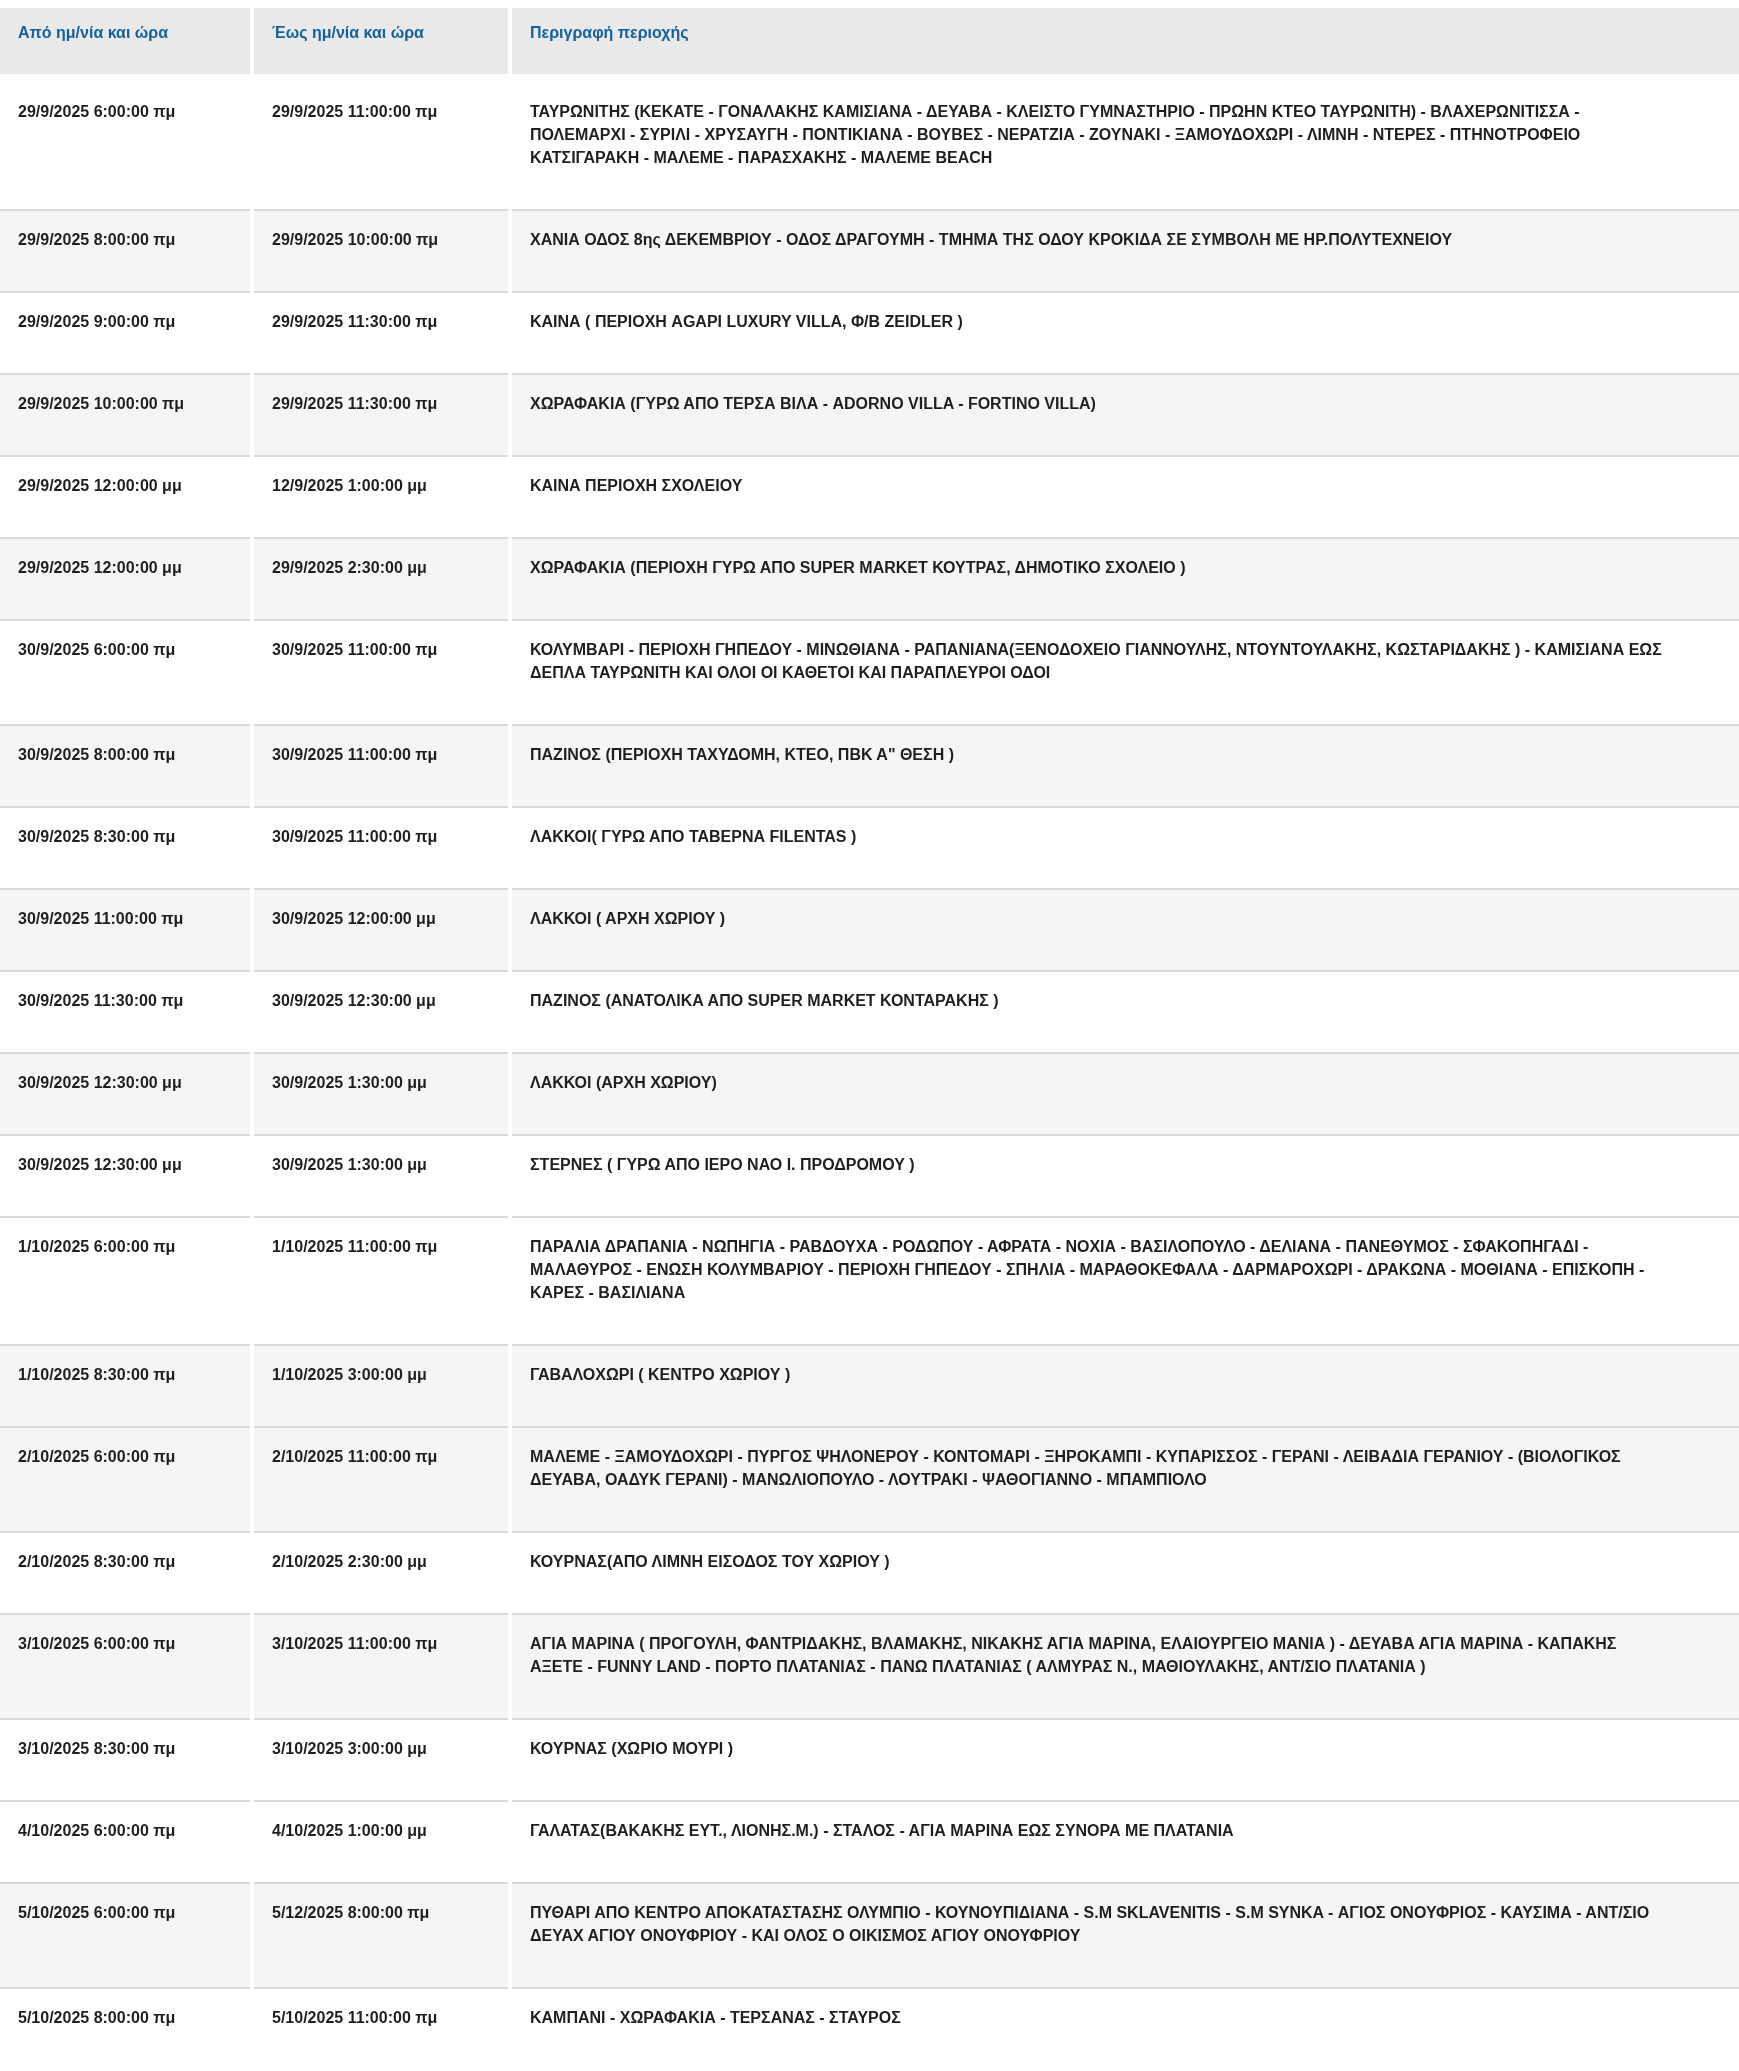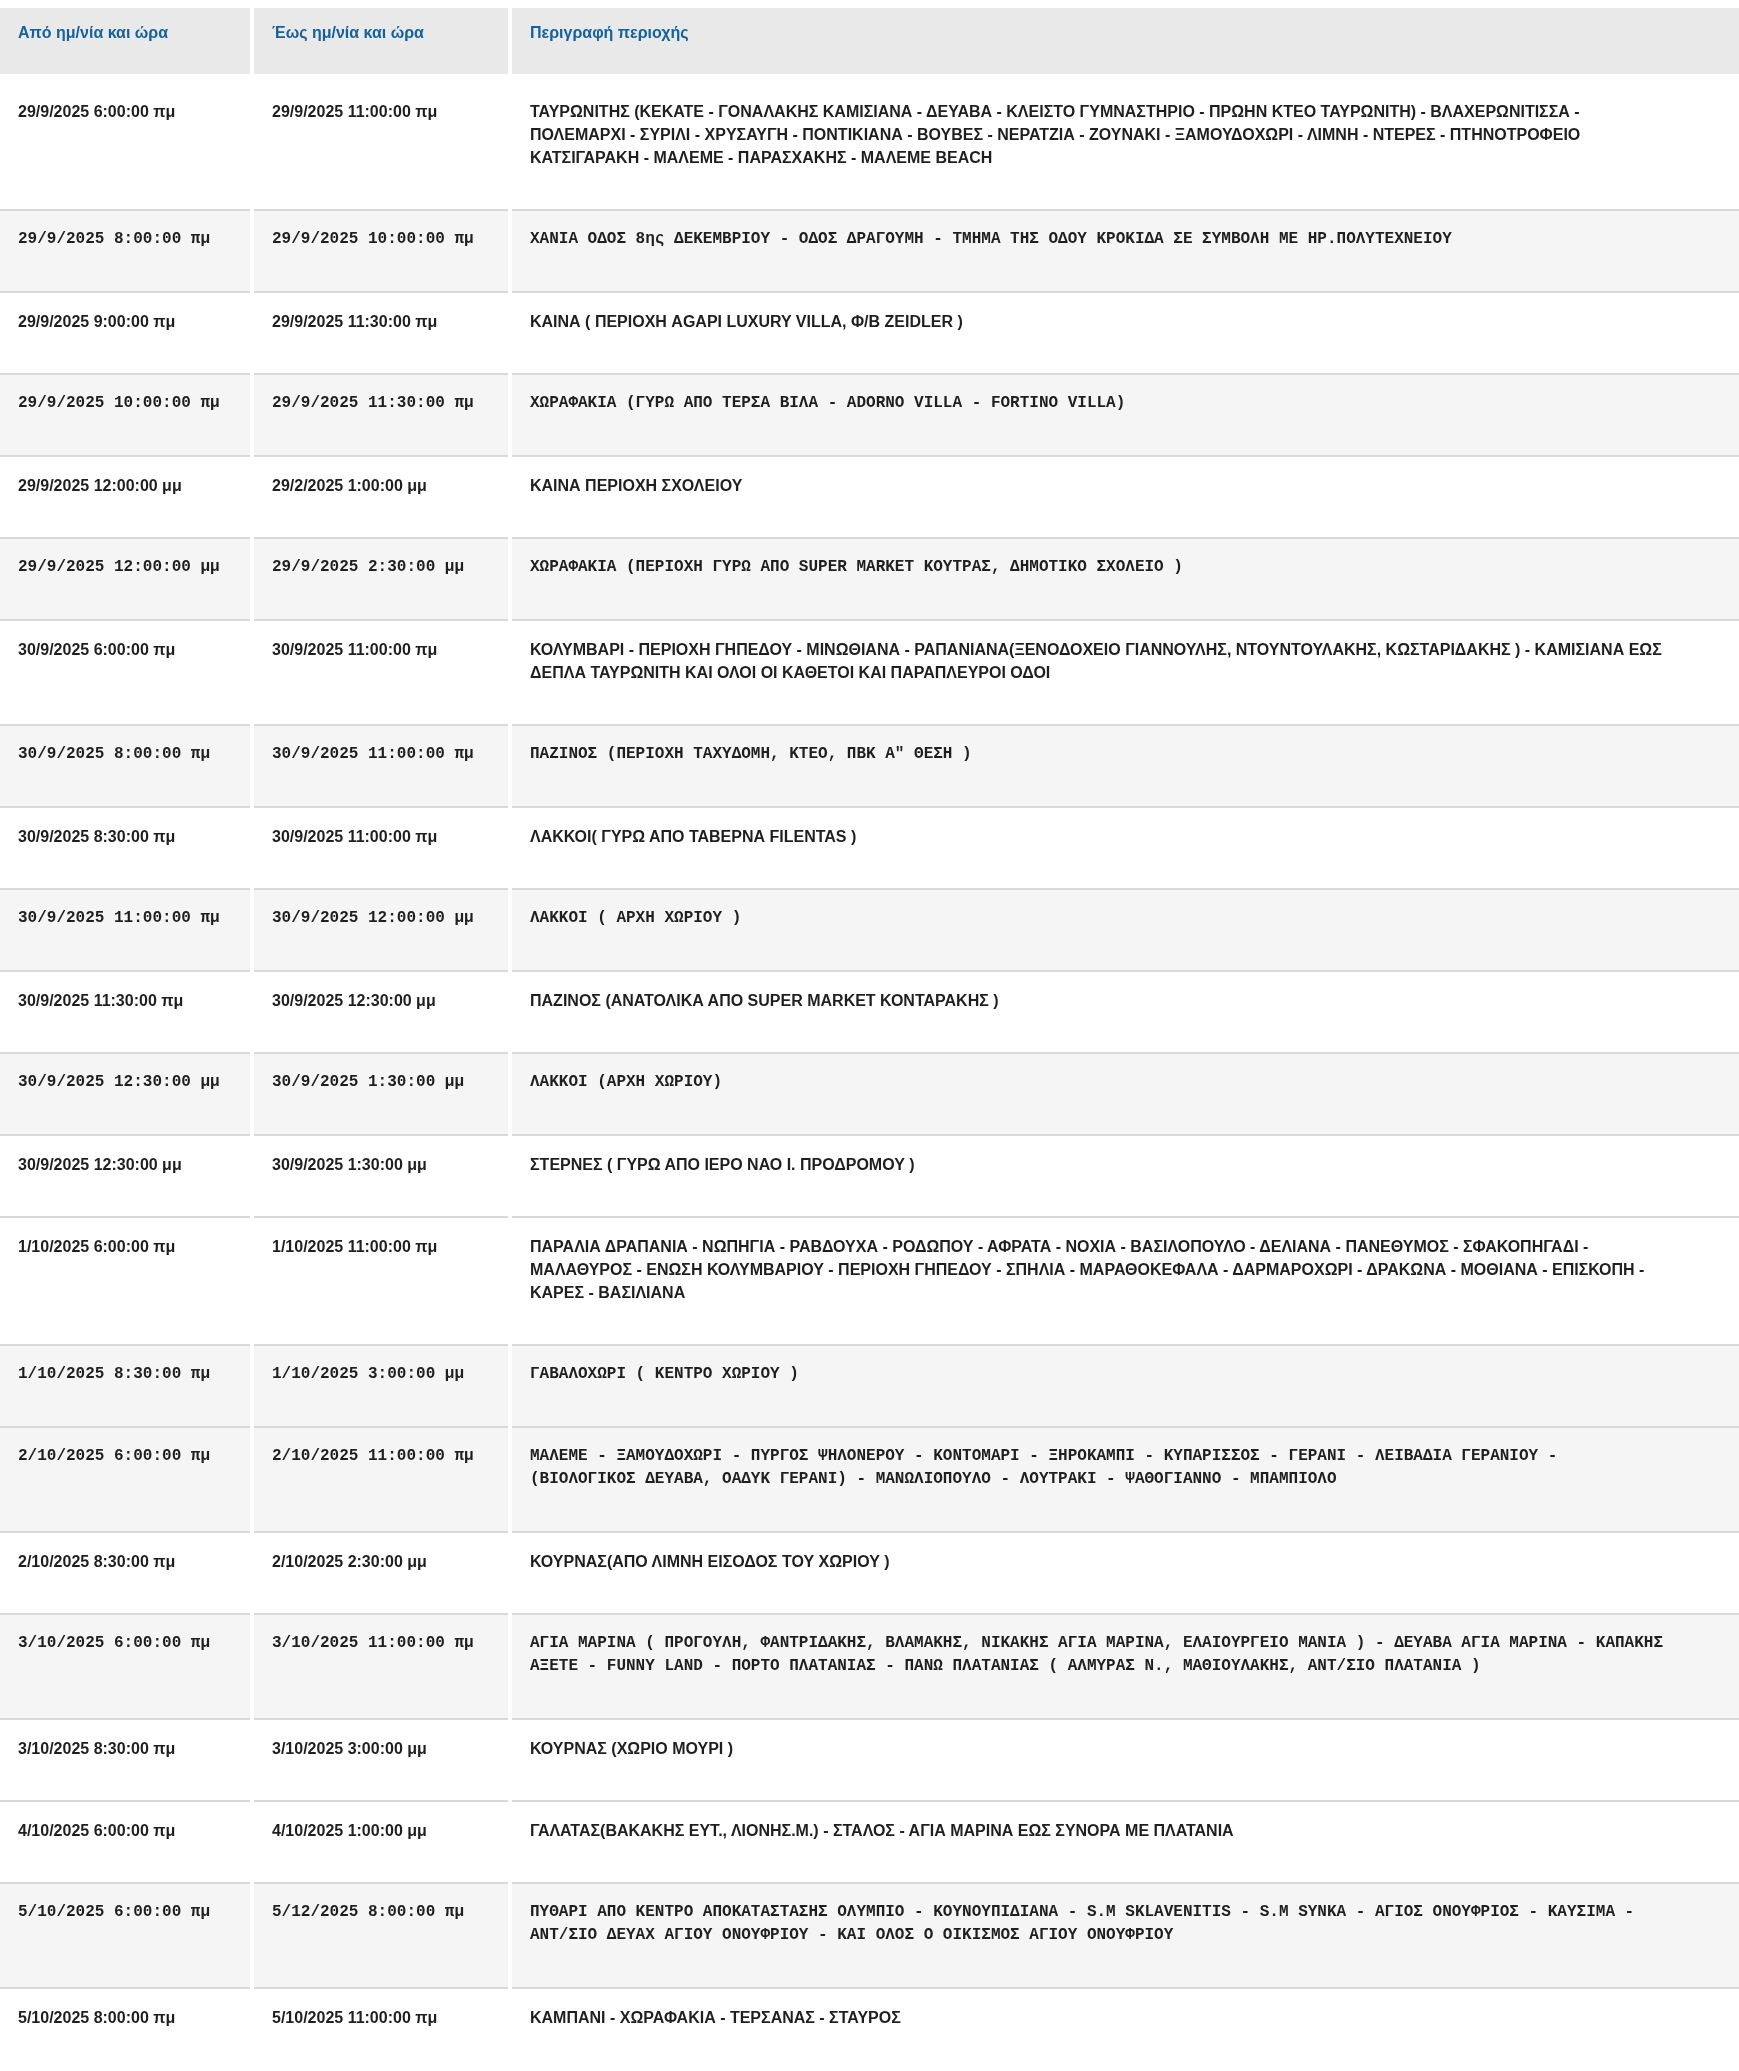--- a/index.html
+++ b/index.html
@@ -44,21 +44,20 @@
   }
   thead th + th,
   tbody td + td{
     border-left:4px solid var(--gap);
   }
   tbody tr{
     background:var(--row_bg);
   }
   tbody tr.shaded{
     background:var(--row_shaded_bg);
-    font-family:Liberation Mono, monospace;
   }
   tbody td{
     color:var(--text);
     border-top:2px solid var(--separator);
     padding:17px 18px 40px 18px;
   }
   td.c-area{
     padding-right:70px;
   }
 </style>
@@ -94,21 +93,21 @@
       <td class="c-to">29/9/2025 11:30:00 πμ</td>
       <td class="c-area">ΚΑΙΝΑ ( ΠΕΡΙΟΧΗ AGAPI LUXURY VILLA, Φ/Β ZEIDLER )</td>
     </tr>
     <tr class="shaded">
       <td class="c-from">29/9/2025 10:00:00 πμ</td>
       <td class="c-to">29/9/2025 11:30:00 πμ</td>
       <td class="c-area">ΧΩΡΑΦΑΚΙΑ (ΓΥΡΩ ΑΠΟ ΤΕΡΣΑ ΒΙΛΑ - ADORNO VILLA - FORTINO VILLA)</td>
     </tr>
     <tr>
       <td class="c-from">29/9/2025 12:00:00 μμ</td>
-      <td class="c-to">29/2/2025 1:00:00 μμ</td>
+      <td class="c-to">12/9/2025 1:00:00 μμ</td>
       <td class="c-area">ΚΑΙΝΑ ΠΕΡΙΟΧΗ ΣΧΟΛΕΙΟΥ</td>
     </tr>
     <tr class="shaded">
       <td class="c-from">29/9/2025 12:00:00 μμ</td>
       <td class="c-to">29/9/2025 2:30:00 μμ</td>
       <td class="c-area">ΧΩΡΑΦΑΚΙΑ (ΠΕΡΙΟΧΗ ΓΥΡΩ ΑΠΟ SUPER MARKET ΚΟΥΤΡΑΣ, ΔΗΜΟΤΙΚΟ ΣΧΟΛΕΙΟ )</td>
     </tr>
     <tr>
       <td class="c-from">30/9/2025 6:00:00 πμ</td>
       <td class="c-to">30/9/2025 11:00:00 πμ</td>

